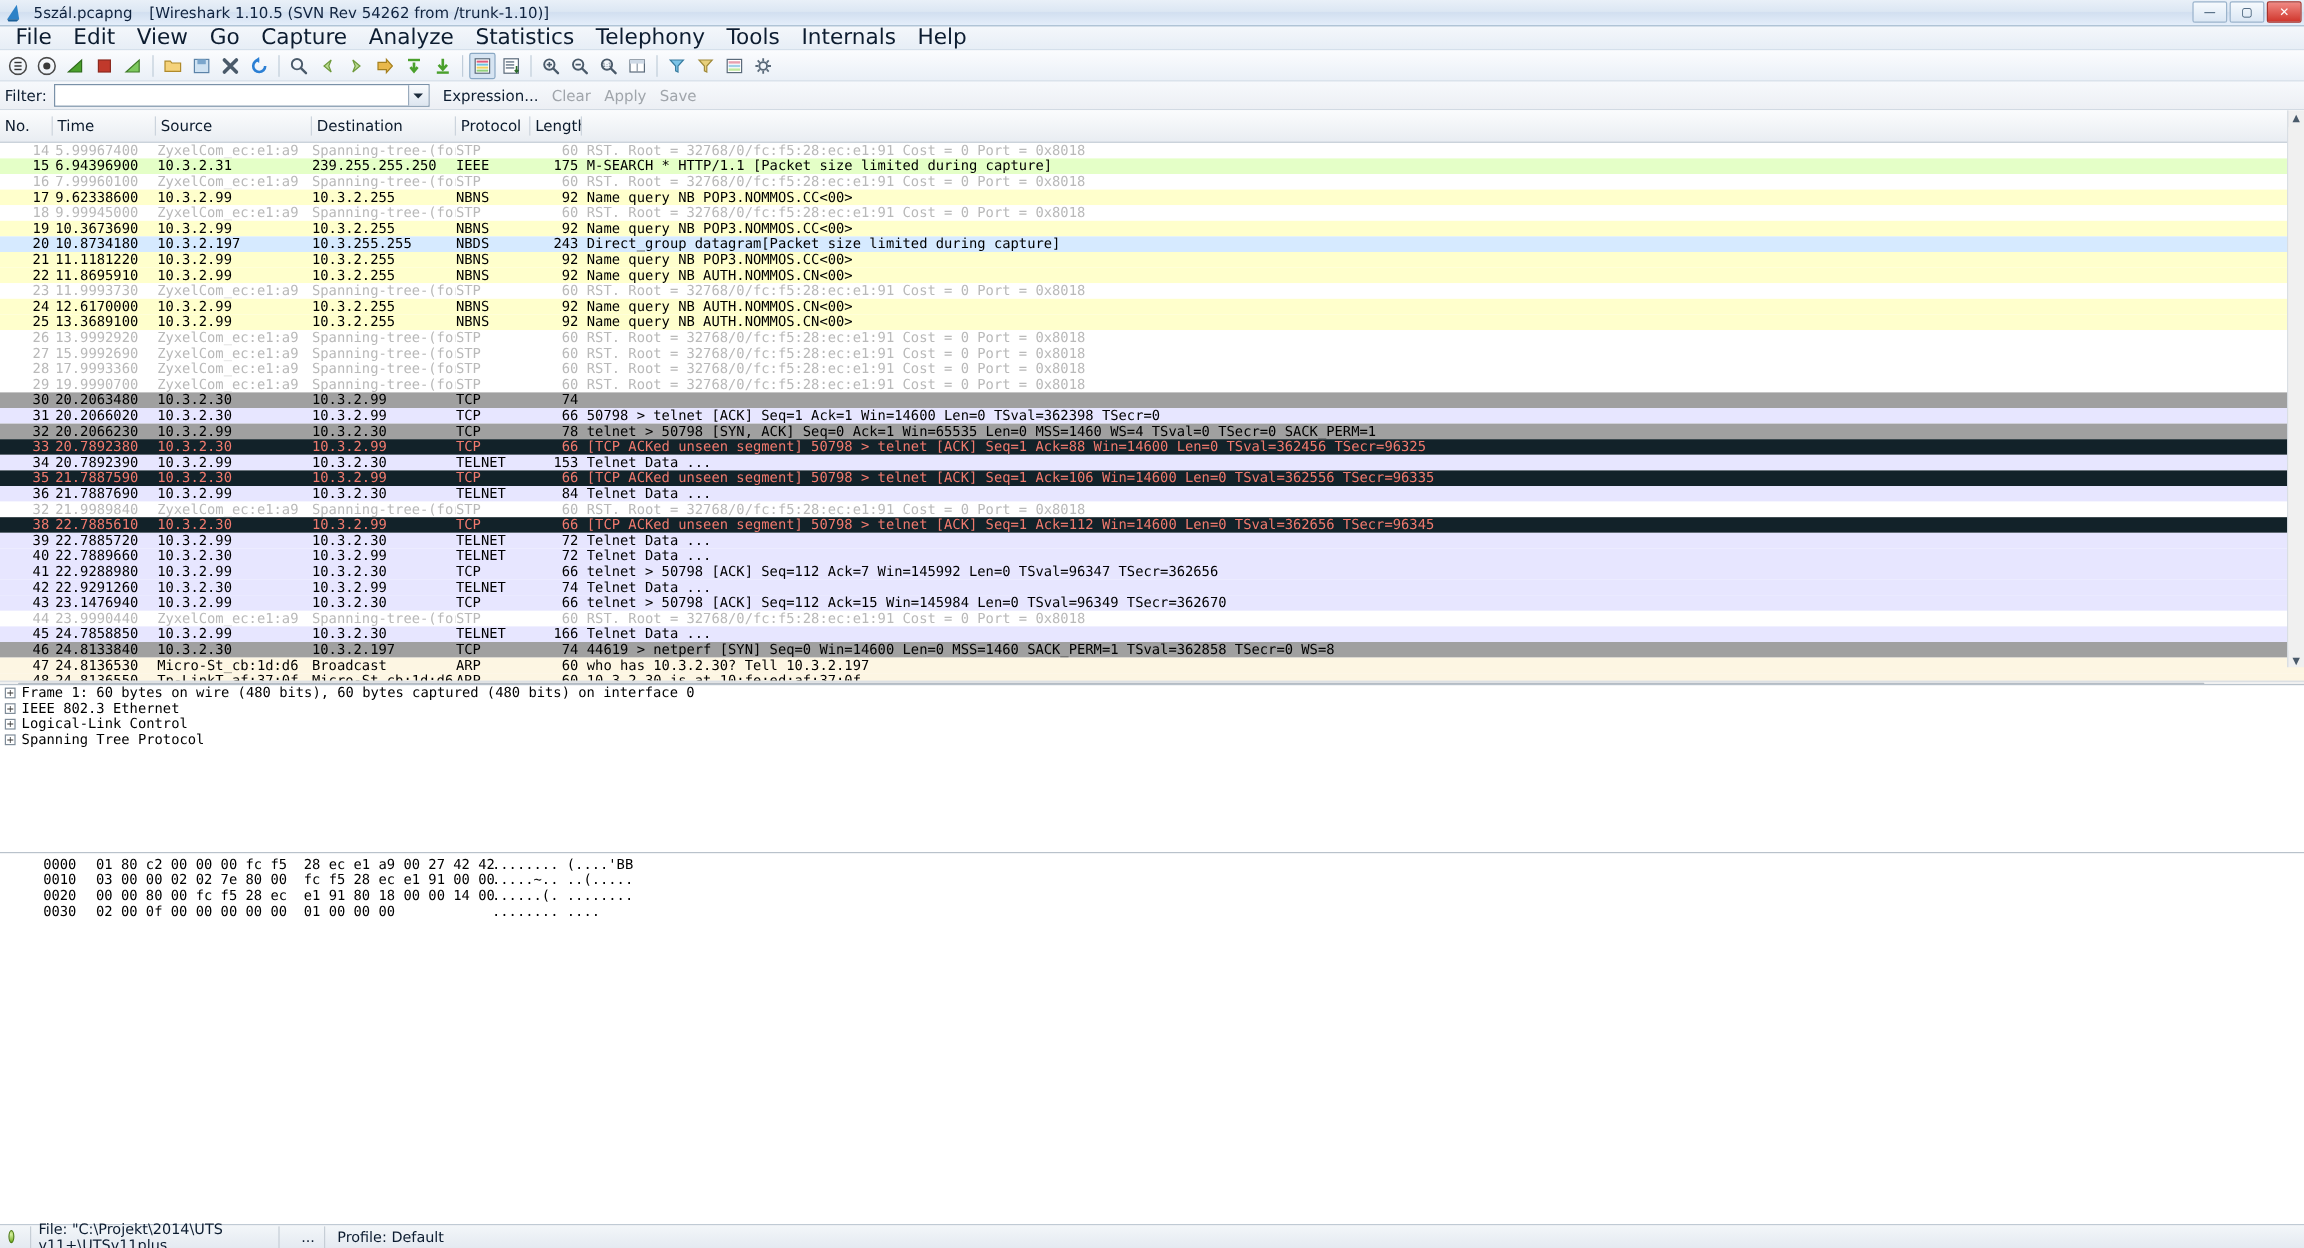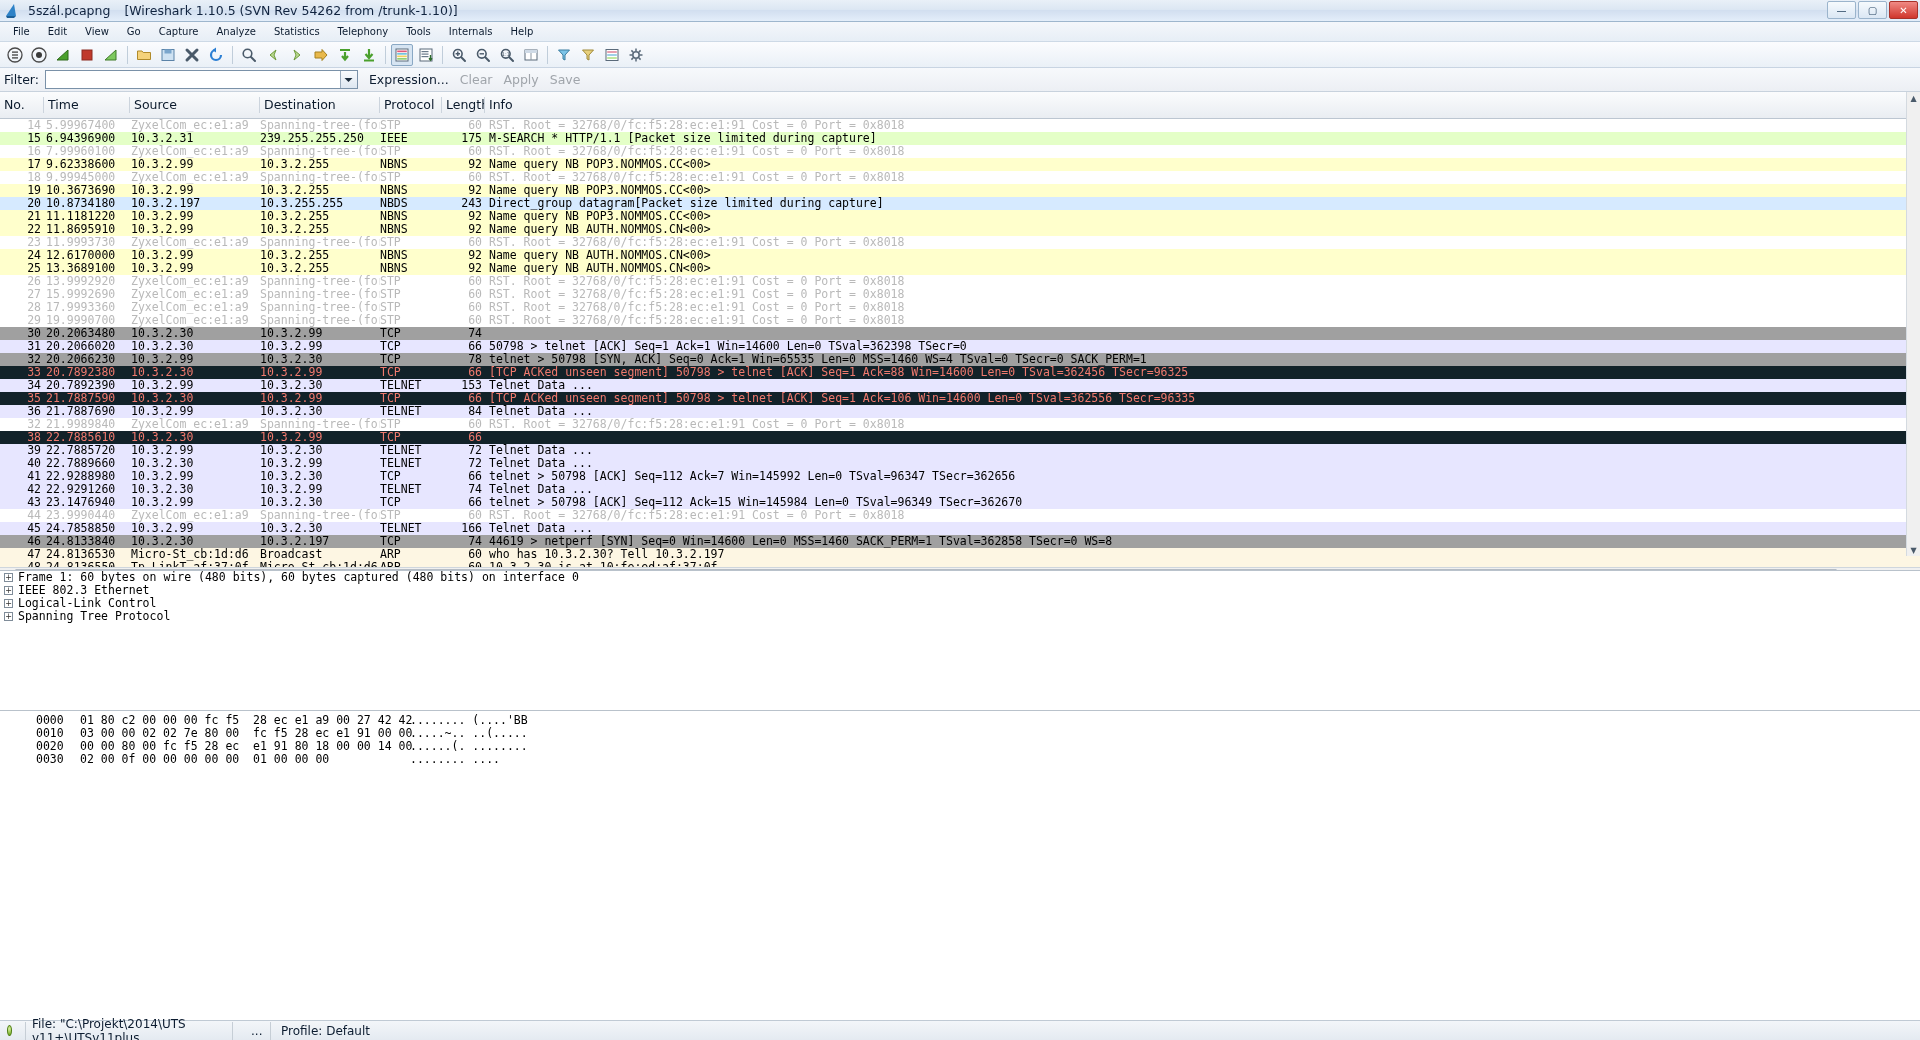--- a/index.html
+++ b/index.html
@@ -44,21 +44,21 @@
   
   #menubar {
     height: 20px;
     background: linear-gradient(to bottom,#f4f7fb,#e7eef6);
     border-bottom: 1px solid #cdd9e6;
     display: flex; align-items: center;
     padding-left: 4px;
   }
   .menu-item {
     padding: 2px 9px;
-    font-size: 10px;
+    font-size: 18px;
     color: #0c1c30;
     line-height: 16px;
     cursor: default;
   }
 
   
   #toolbar {
     height: 26px;
     background: linear-gradient(to bottom,#fbfcfe,#eaf0f7);
     border-bottom: 1px solid #c8d4e2;
@@ -447,21 +447,20 @@
 </div>
 
 <div id="packetlist" style="height:478px;">
   <div id="plist-header">
     <div class="col c-no" style="text-align:left;padding-left:4px;">No.</div>
     <div class="col c-time">Time</div>
     <div class="col c-src">Source</div>
     <div class="col c-dst">Destination</div>
     <div class="col c-proto">Protocol</div>
     <div class="col c-len" style="text-align:left;padding-left:4px;">Length</div>
-    <div class="col c-info" style="border-right:none;">Info</div>
   </div>
   <div id="plist-body" style="height:448px;overflow:hidden;position:relative;">
       <div class="row sch-stp">
         <div class="c c-no">14</div>
         <div class="c c-time">5.99967400</div>
         <div class="c c-src">ZyxelCom_ec:e1:a9</div>
         <div class="c c-dst">Spanning-tree-(for-</div>
         <div class="c c-proto">STP</div>
         <div class="c c-len">60</div>
         <div class="c c-info">RST. Root = 32768/0/fc:f5:28:ec:e1:91  Cost = 0  Port = 0x8018</div>
@@ -672,20 +671,21 @@
         <div class="c c-len">60</div>
         <div class="c c-info">RST. Root = 32768/0/fc:f5:28:ec:e1:91  Cost = 0  Port = 0x8018</div>
       </div>
       <div class="row sch-black">
         <div class="c c-no">38</div>
         <div class="c c-time">22.7885610</div>
         <div class="c c-src">10.3.2.30</div>
         <div class="c c-dst">10.3.2.99</div>
         <div class="c c-proto">TCP</div>
         <div class="c c-len">66</div>
+        <div class="c c-info">[TCP ACKed unseen segment] 50798 &gt; telnet [ACK] Seq=1 Ack=112 Win=14600 Len=0 TSval=362656 TSecr=96345</div>
       </div>
       <div class="row sch-lav">
         <div class="c c-no">39</div>
         <div class="c c-time">22.7885720</div>
         <div class="c c-src">10.3.2.99</div>
         <div class="c c-dst">10.3.2.30</div>
         <div class="c c-proto">TELNET</div>
         <div class="c c-len">72</div>
         <div class="c c-info">Telnet Data ...</div>
       </div>

